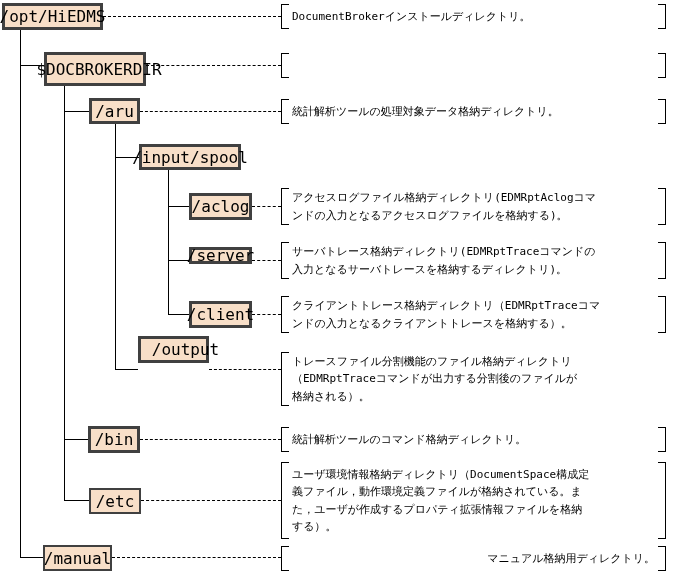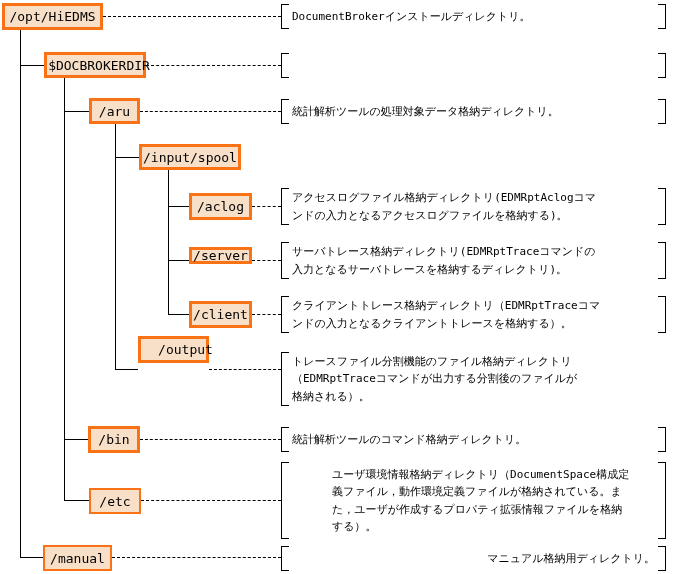--- a/index.html
+++ b/index.html
@@ -8,23 +8,23 @@
     width:677px; height:574px;
     background:#ffffff;
     font-family:"DejaVu Sans Mono","Liberation Mono",monospace;
     color:#000;
     overflow:hidden;
   }
   .node {
     position:absolute;
     box-sizing:border-box;
     background:#f8dfc8;
-    border:3px solid #f97316;
+    border:3px solid #404040;
     display:flex; align-items:center; justify-content:center;
-    font-size:13px;
+    font-size:16px;
     white-space:nowrap;
     letter-spacing:0px;
   }
   .node.thin { border-width:2px; }
   .vline { position:absolute; width:1px; background:#000; }
   .hline { position:absolute; height:1px; background:#000; }
   .dash  { position:absolute; height:0; border-top:1px dashed #000; }
   .desc  {
     position:absolute;
     display:flex; align-items:center;
@@ -70,21 +70,21 @@
   <div class="dash" style="left:140px; top:111px; width:141px;"></div>
   <div class="dash" style="left:252px; top:206px; width:29px;"></div>
   <div class="dash" style="left:252px; top:260px; width:29px;"></div>
   <div class="dash" style="left:252px; top:314px; width:29px;"></div>
   <div class="dash" style="left:209px; top:369px; width:72px;"></div>
   <div class="dash" style="left:140px; top:439px; width:141px;"></div>
   <div class="dash" style="left:141px; top:500px; width:140px;"></div>
   <div class="dash" style="left:112px; top:557px; width:169px;"></div>
 
   <div class="node" style="left:2px;   top:3px;   width:101px; height:27px;">/opt/HiEDMS</div>
-  <div class="node" style="left:44px;  top:52px;  width:102px; height:26px;padding-left:8px;">$DOCBROKERDIR</div>
+  <div class="node" style="left:44px;  top:52px;  width:102px; height:34px;padding-left:8px;">$DOCBROKERDIR</div>
   <div class="node" style="left:89px;  top:98px;  width:51px;  height:26px;">/aru</div>
   <div class="node" style="left:189px; top:193px; width:63px;  height:27px;">/aclog</div>
   <div class="node" style="left:139px; top:144px; width:102px; height:26px;">/input/spool</div>
   <div class="node" style="left:189px; top:247px; width:63px;  height:17px;">/server</div>
   <div class="node" style="left:189px; top:301px; width:63px;  height:27px;">/client</div>
   <div class="node" style="left:138px; top:336px; width:71px;  height:27px;padding-left:24px;">/output</div>
   <div class="node" style="left:88px;  top:426px; width:52px;  height:27px;">/bin</div>
   <div class="node thin" style="left:89px;  top:488px; width:52px;  height:26px;">/etc</div>
   <div class="node thin" style="left:43px;  top:545px; width:69px;  height:26px;">/manual</div>
 
@@ -133,21 +133,21 @@
 格納される）。</div>
     <div class="bracket-r"></div>
   </div>
 
   <div class="desc" style="left:281px; top:427px; width:385px; height:25px;">
     <div class="bracket-l"></div>
     <div class="desc-text">統計解析ツールのコマンド格納ディレクトリ。</div>
     <div class="bracket-r"></div>
   </div>
 
-  <div class="desc" style="left:281px; top:462px; width:385px; height:77px;padding-left:40px;">
+  <div class="desc" style="left:281px; top:462px; width:385px; height:77px;">
     <div class="bracket-l"></div>
     <div class="desc-text">ユーザ環境情報格納ディレクトリ（DocumentSpace構成定
 義ファイル，動作環境定義ファイルが格納されている。ま
 た，ユーザが作成するプロパティ拡張情報ファイルを格納
 する）。</div>
     <div class="bracket-r"></div>
   </div>
 
   <div class="desc" style="left:281px; top:546px; width:385px; height:25px;justify-content:flex-end;">
     <div class="bracket-l"></div>

